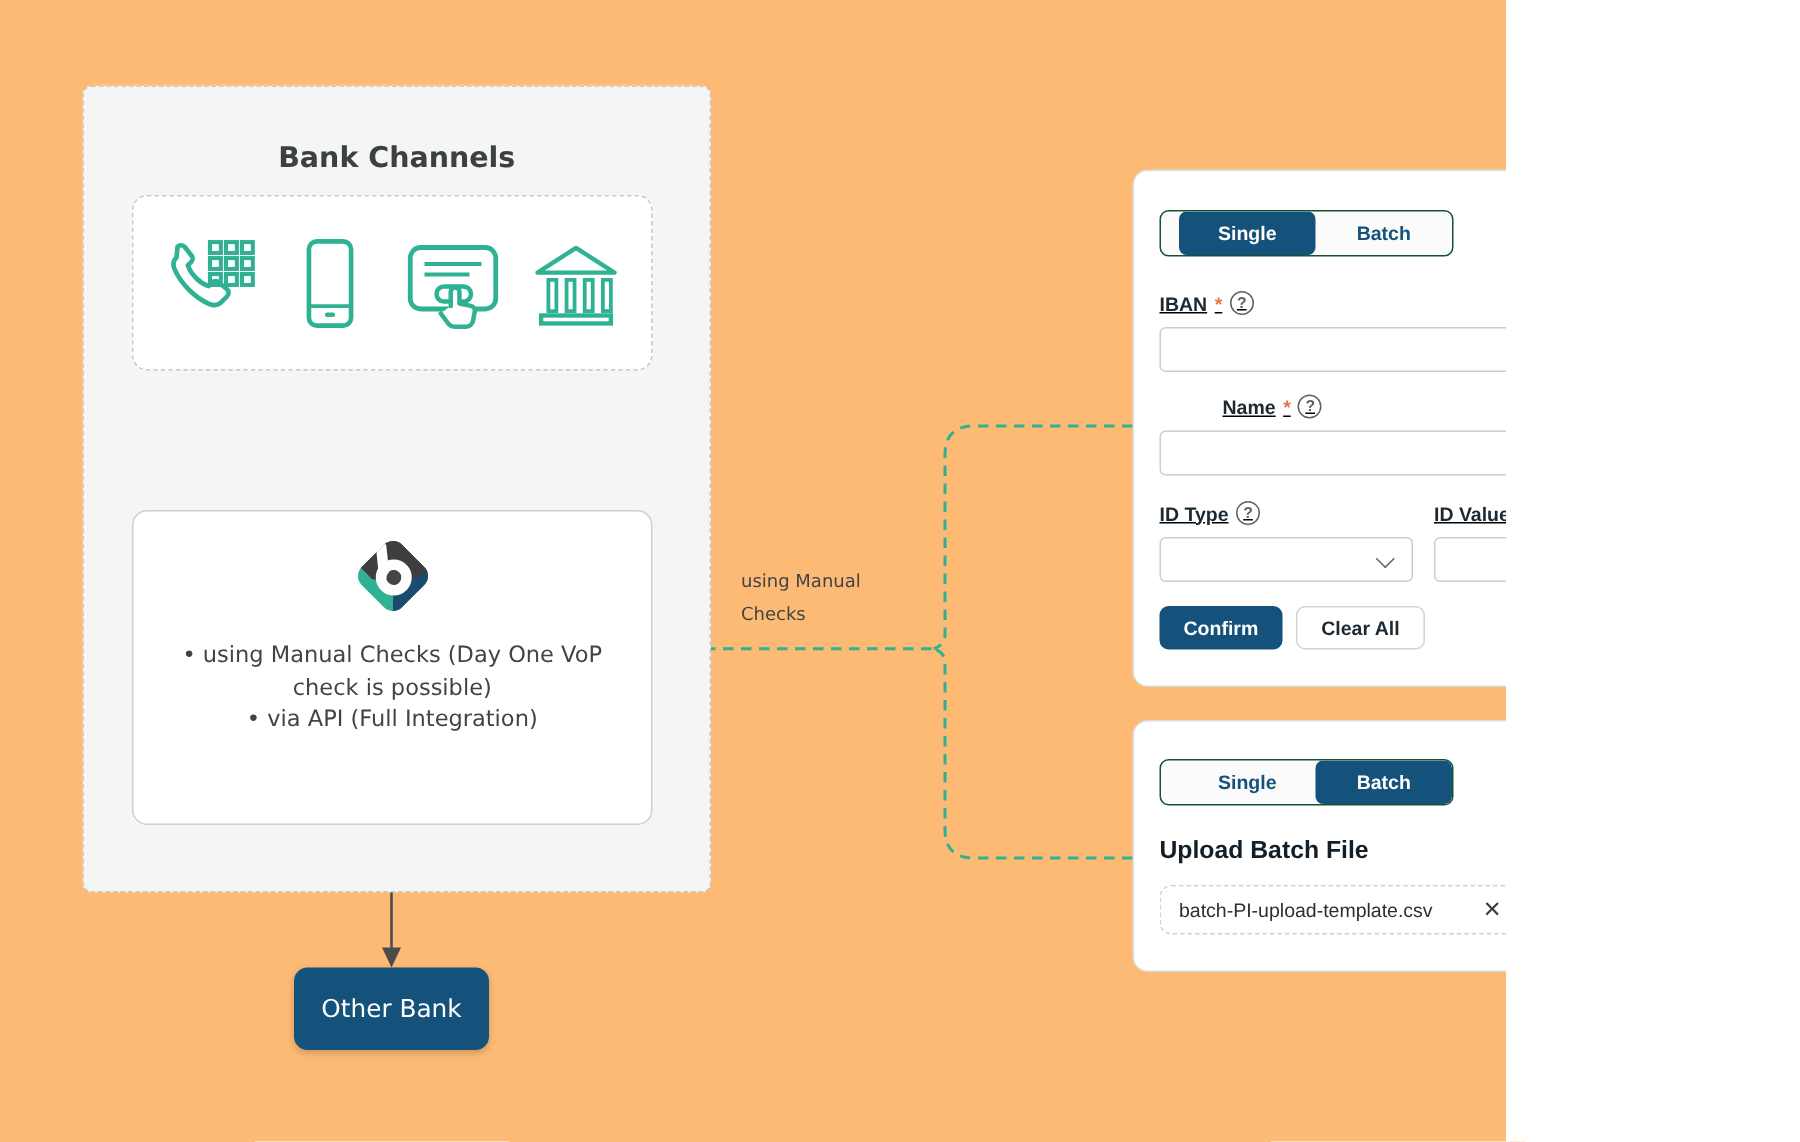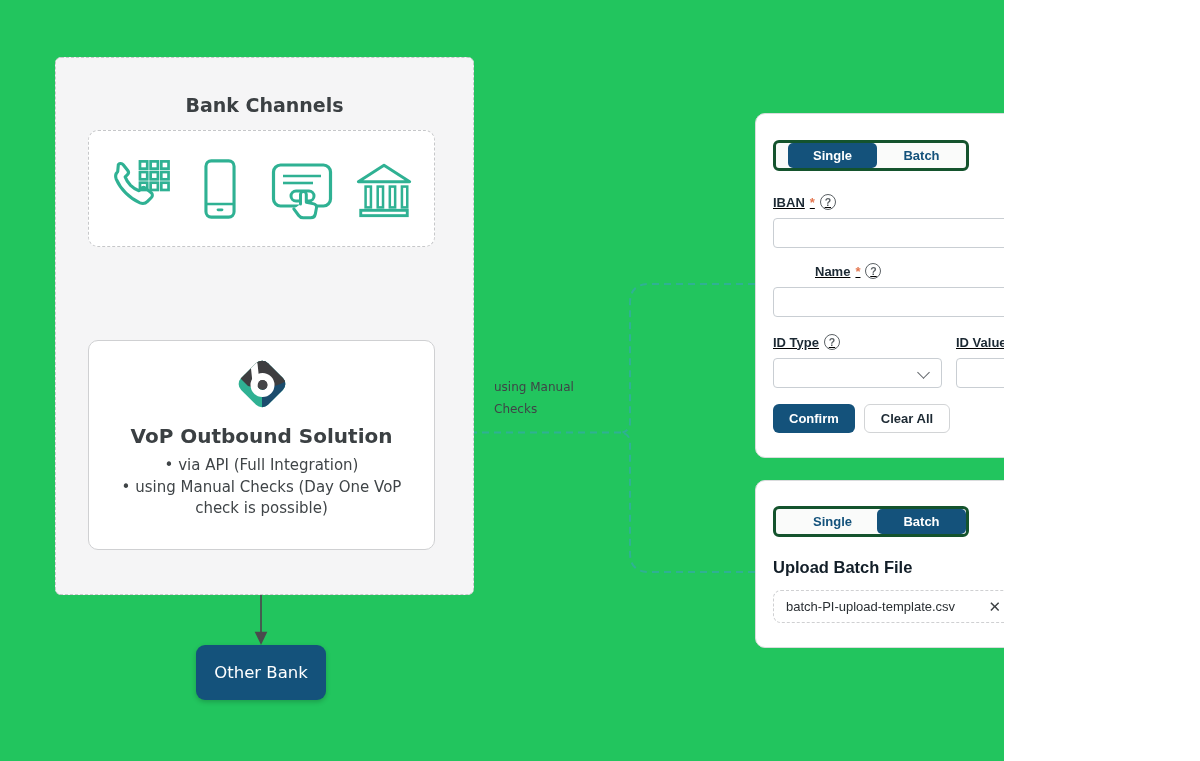--- a/index.html
+++ b/index.html
@@ -1,18 +1,18 @@
 <!DOCTYPE html>
 <html><head>
 <meta charset="utf-8">
 <style>
   * { margin:0; padding:0; box-sizing:border-box; }
   html,body { background:#ffffff; }
   body { font-family:"Liberation Sans", sans-serif; }
-  .canvas { position:relative; width:1004px; height:761px; background:#22c55e; overflow:hidden; }
+  .canvas { position:relative; width:1004px; height:761px; background:#fdba74; overflow:hidden; }
 
   .overlay { position:absolute; left:0; top:0; width:1200px; height:761px; pointer-events:none; }
 
   
   .bank-group { position:absolute; left:55px; top:57px; width:419px; height:538px;
     background:#f5f5f6; border:1.5px dashed #c7c8ca; border-radius:6px; }
   .bank-title { position:absolute; top:36px; left:0; width:100%; text-align:center;
     font-family:"DejaVu Sans", sans-serif; font-size:19px; font-weight:600; color:#3b4043; }
   .icons-box { position:absolute; left:32px; top:72px; width:347px; height:117px;
     background:#fff; border:1.5px dashed #c6c7c9; border-radius:10px;
@@ -37,21 +37,21 @@
     box-shadow:0 2px 5px rgba(0,0,0,.2); cursor:pointer;text-align:right; }
 
   .manual-label { position:absolute; left:494px; top:376px; font-family:"DejaVu Sans", sans-serif;
     font-size:12px; color:#3f4447; line-height:22px; }
 
   
   .panel { position:absolute; background:#fff; border:1px solid #dadcdd; border-radius:10px; }
   .panel-single { left:755px; top:113px; width:390px; height:345px; padding:26px 20px 0 17px; }
   .panel-batch  { left:755px; top:480px; width:390px; height:168px; padding:25px 20px 0 17px; }
 
-  .tabs { display:flex; width:196px; height:31px; border:3px solid #14532d; border-radius:6px;
+  .tabs { display:flex; width:196px; height:31px; border:1px solid #14532d; border-radius:6px;
     overflow:hidden; background:#fafbfa;padding-left:12px; }
   .tab { flex:1; display:flex; align-items:center; justify-content:center;
     font-size:13px; font-weight:700; color:#14527b; cursor:pointer; user-select:none; }
   .tab.active { background:#14527b; color:#fff; border-radius:5px; }
 
   .label-row { display:flex; align-items:center; gap:5px; height:18px;text-decoration:underline; }
   .lbl { font-size:13px; font-weight:700; color:#1c2933; }
   .req { color:#e4764f; font-size:13px; font-weight:700; }
   .help { width:16px; height:16px; border:1.4px solid #5b6165; border-radius:50%;
     display:inline-flex; align-items:center; justify-content:center;
@@ -162,24 +162,23 @@
       </defs>
       <g clip-path="url(#diamond)">
         <rect width="60" height="60" fill="#2fb193"></rect>
         <polygon points="30,0 60,0 60,60 30,60" fill="#1b4c6d"></polygon>
         <path d="M2 18 Q22 -8 50 8 L56 26 Q36 38 16 32 Z" fill="#3e3e40"></path>
         <rect x="19.5" y="7" width="7" height="25" rx="3.5" fill="#ffffff" transform="rotate(-6 23 19)"></rect>
         <circle cx="30.5" cy="31" r="8.5" fill="none" stroke="#ffffff" stroke-width="7"></circle>
         <circle cx="30.5" cy="31" r="4.8" fill="#454548"></circle>
       </g>
     </svg>
-    <div class="vop-title">VoP Outbound Solution</div>
     <ul class="vop-bullets">
+      <li>using Manual Checks (Day One VoP check is possible)</li>
       <li>via API (Full Integration)</li>
-      <li>using Manual Checks (Day One VoP check is possible)</li>
     </ul>
   </div>
 
   <div class="other-bank">
     <span>Other Bank</span>
   </div>
 
   <div class="manual-label">
     <div>using Manual</div>
     <div>Checks</div>

